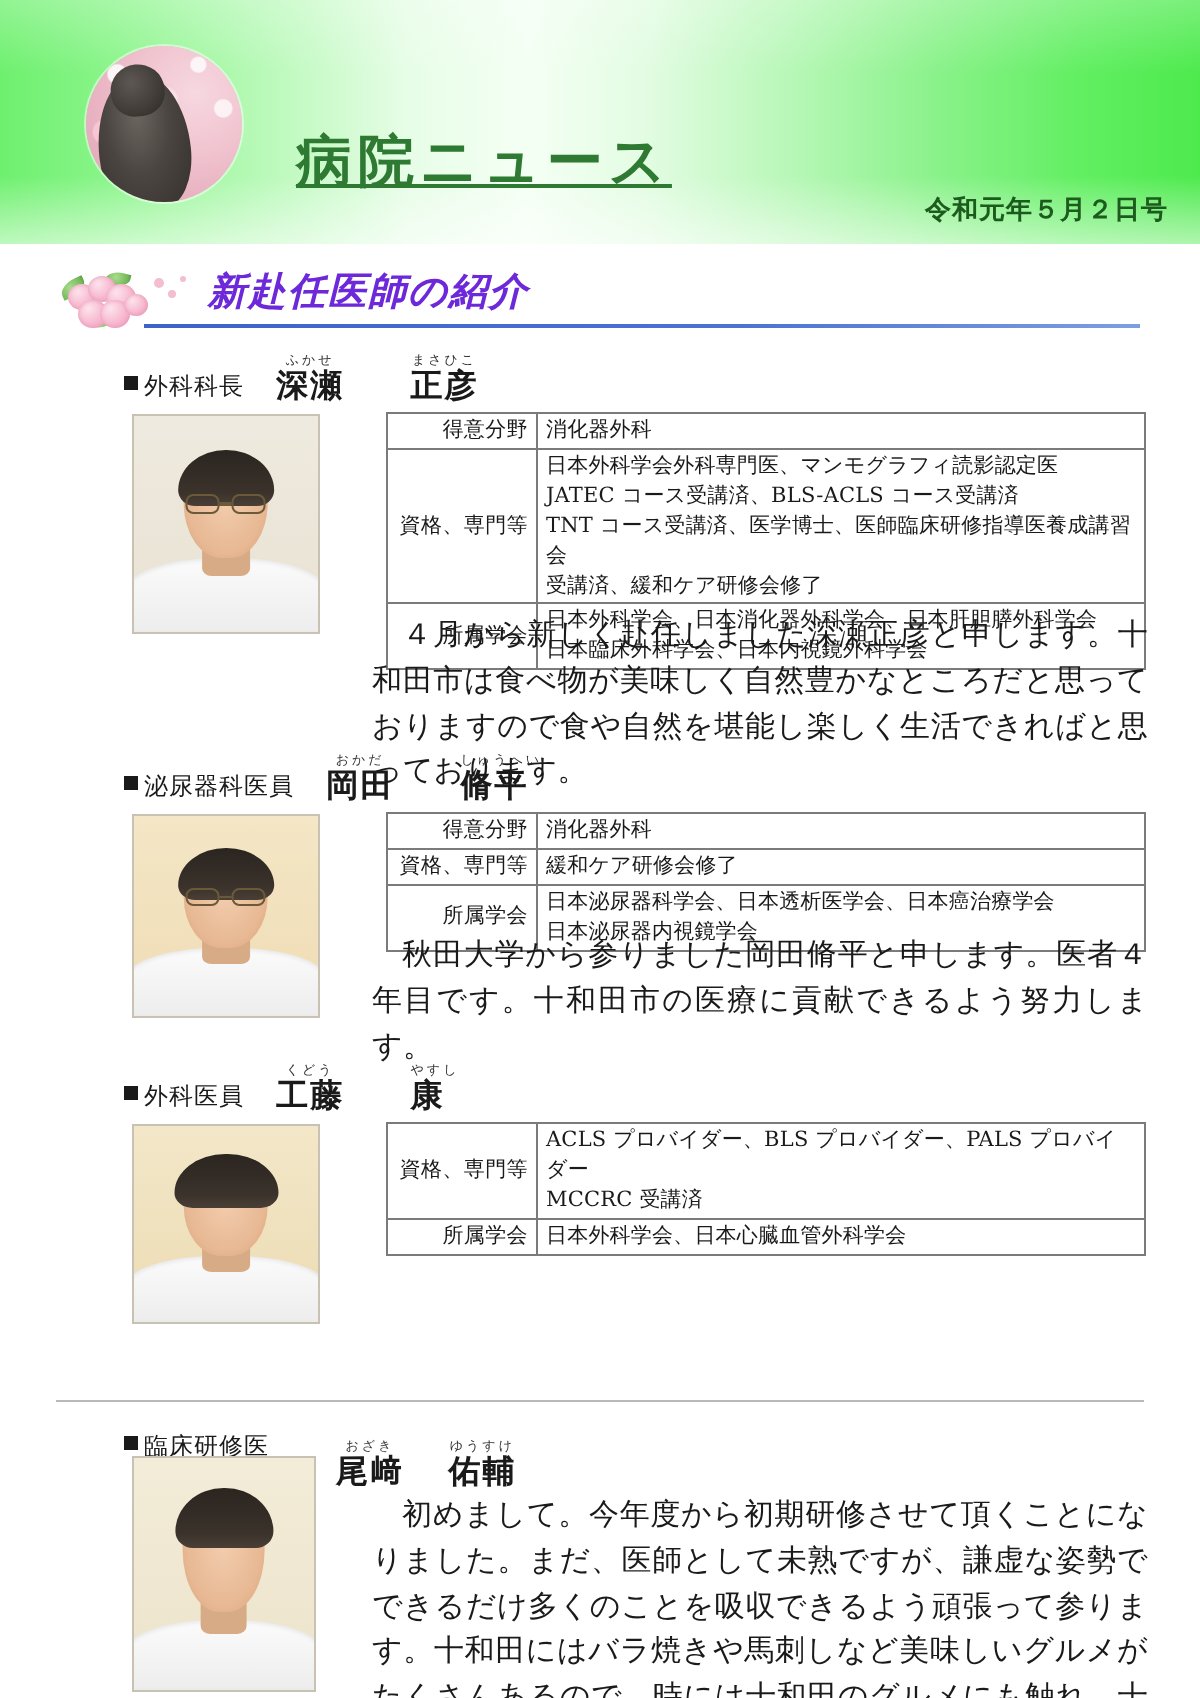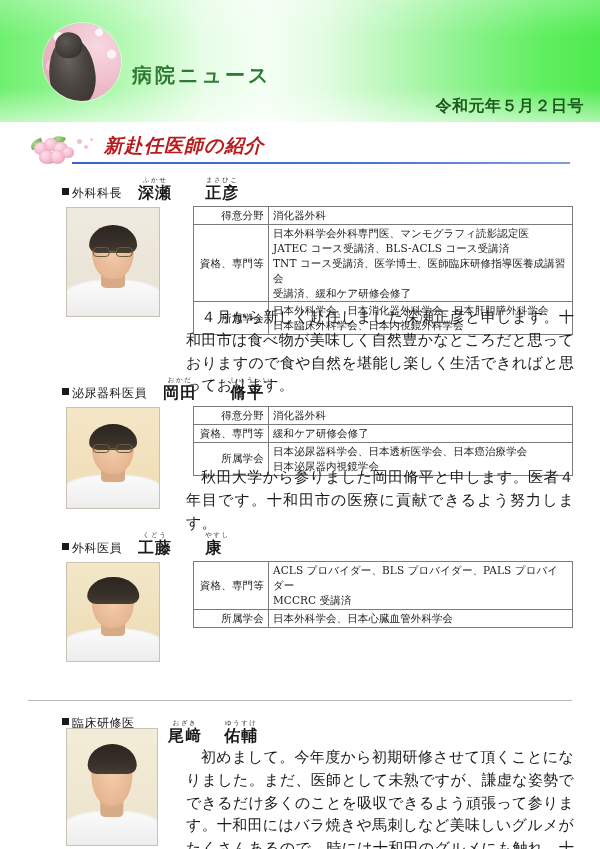--- a/index.html
+++ b/index.html
@@ -91,45 +91,46 @@
     left: 146px;
     top: 38px;
     font-size: 16px;
     font-weight: bold;
     letter-spacing: 1px;
     color: #2c6e2c;
     font-family: "DejaVu Sans", "Liberation Sans", sans-serif;
   }
   .banner-main {
     position: absolute;
-    left: 132px;
+    left: 148px;
     top: 62px;
-    font-size: 20px;
+    font-size: 28px;
     font-weight: bold;
     letter-spacing: 3px;
     color: #2f7a33;
     font-family: "DejaVu Serif", "Liberation Serif", serif;
+    text-decoration: underline;
   }
   .banner-title {
     position: absolute;
     left: 320px;
     top: 22px;
     font-size: 62px;
     line-height: 1;
     font-weight: bold;
     letter-spacing: 8px;
     color: #2f8f3a;
     font-family: "DejaVu Serif", "Liberation Serif", serif;
     text-shadow: 0 1px 0 rgba(255,255,255,0.35);
   }
   .banner-date {
     position: absolute;
     right: 16px;
     top: 96px;
-    font-size: 16px;
+    font-size: 13px;
     font-weight: bold;
     color: #1d5a1d;
     font-family: "DejaVu Sans", "Liberation Sans", sans-serif;
     letter-spacing: 0.5px;
   }
 
   
   .section-head {
     position: absolute;
     left: 0;
@@ -160,21 +161,21 @@
     border-radius: 50%;
     background: #f3bdd2;
   }
   .section-title {
     position: absolute;
     left: 104px;
     top: 1px;
     font-size: 19px;
     font-weight: bold;
     font-style: italic;
-    color: #b91c1c;
+    color: #6d28d9;
     letter-spacing: 1px;
     font-family: "DejaVu Serif", "Liberation Serif", serif;
   }
   .section-rule {
     position: absolute;
     left: 72px;
     top: 30px;
     width: 498px;
     height: 2px;
     background: linear-gradient(to right, #3c63c8 0%, #4b73d2 60%, #7e9ee0 100%);

